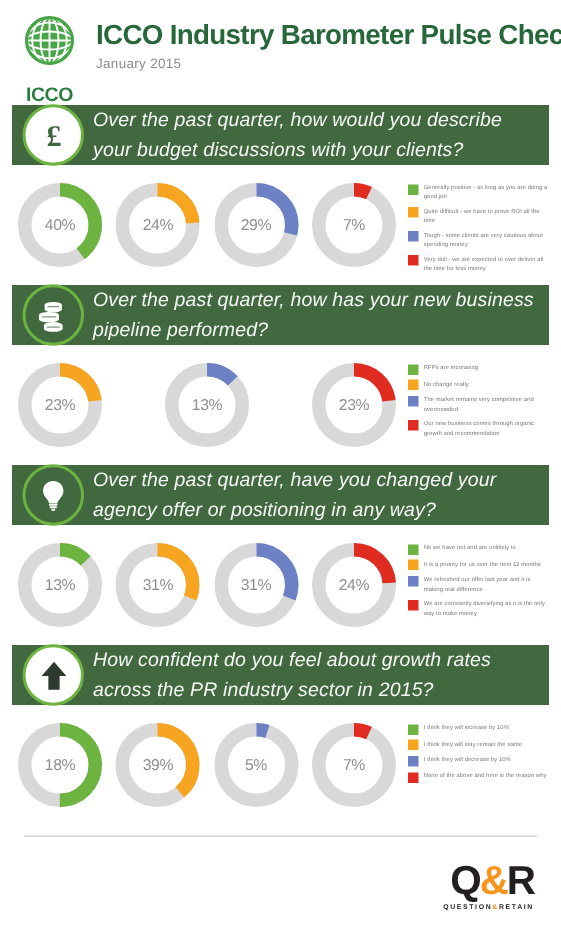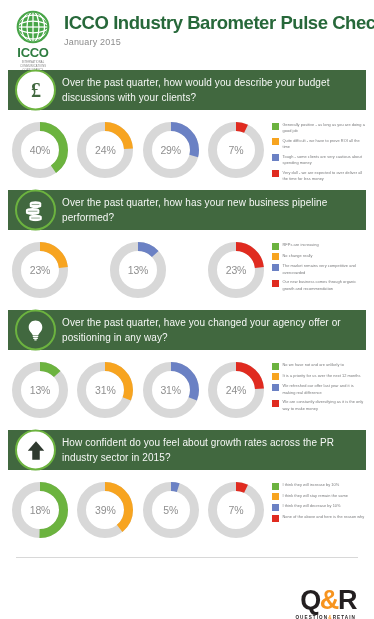--- a/index.html
+++ b/index.html
@@ -29,21 +29,21 @@
     align-items: center;
     padding-top: 2px;
   }
   .globe { width: 34px; height: 34px; display:block; }
   .logo-word {
     font-size: 13px;
     font-weight: bold;
     color: #2E7D40;
     letter-spacing: -0.3px;
     line-height: 1;
-    margin-top: 2px;
+    margin-top: 12px;
   }
   .logo-sub {
     margin-top: 2px;
     font-size: 2.6px;
     line-height: 1.55;
     color: #7a7a7a;
     text-align: center;
     letter-spacing: 0.15px;
     width: 42px;
     word-spacing: 1px;
@@ -71,24 +71,25 @@
     margin: 0 8px 0 8px;
     background: #41683F;
     height: 40px;
     display: flex;
     align-items: center;
     padding-left: 54px;
     padding-right: 8px;
   }
   .qtext {
     color: #ffffff;
-    font-size: 10px;
+    font-size: 13px;
     line-height: 1.55;
     letter-spacing: 0.1px;
     opacity: 0.95;
+    font-style: italic;
   }
   .icon-circle {
     position: absolute;
     left: 7px; top: 50%;
     transform: translateY(-50%);
     width: 41px; height: 41px;
     border-radius: 50%;
     background: #ffffff;
     border: 2.4px solid #6CB33F;
     display: flex;
@@ -161,21 +162,21 @@
     left: 0; right: 0; bottom: 0;
     height: 62px;
     padding: 0 14px;
   }
   .divider {
     height: 1px;
     background: #d8d8d8;
     margin: 0 2px;
   }
   .qr {
-    margin-top: 29px;
+    margin-top: 16px;
     text-align: right;
     padding-right: 4px;
   }
   .qr-mark {
     font-size: 27px;
     font-weight: bold;
     color: #231f20;
     letter-spacing: -1.4px;
     line-height: 1;
   }

